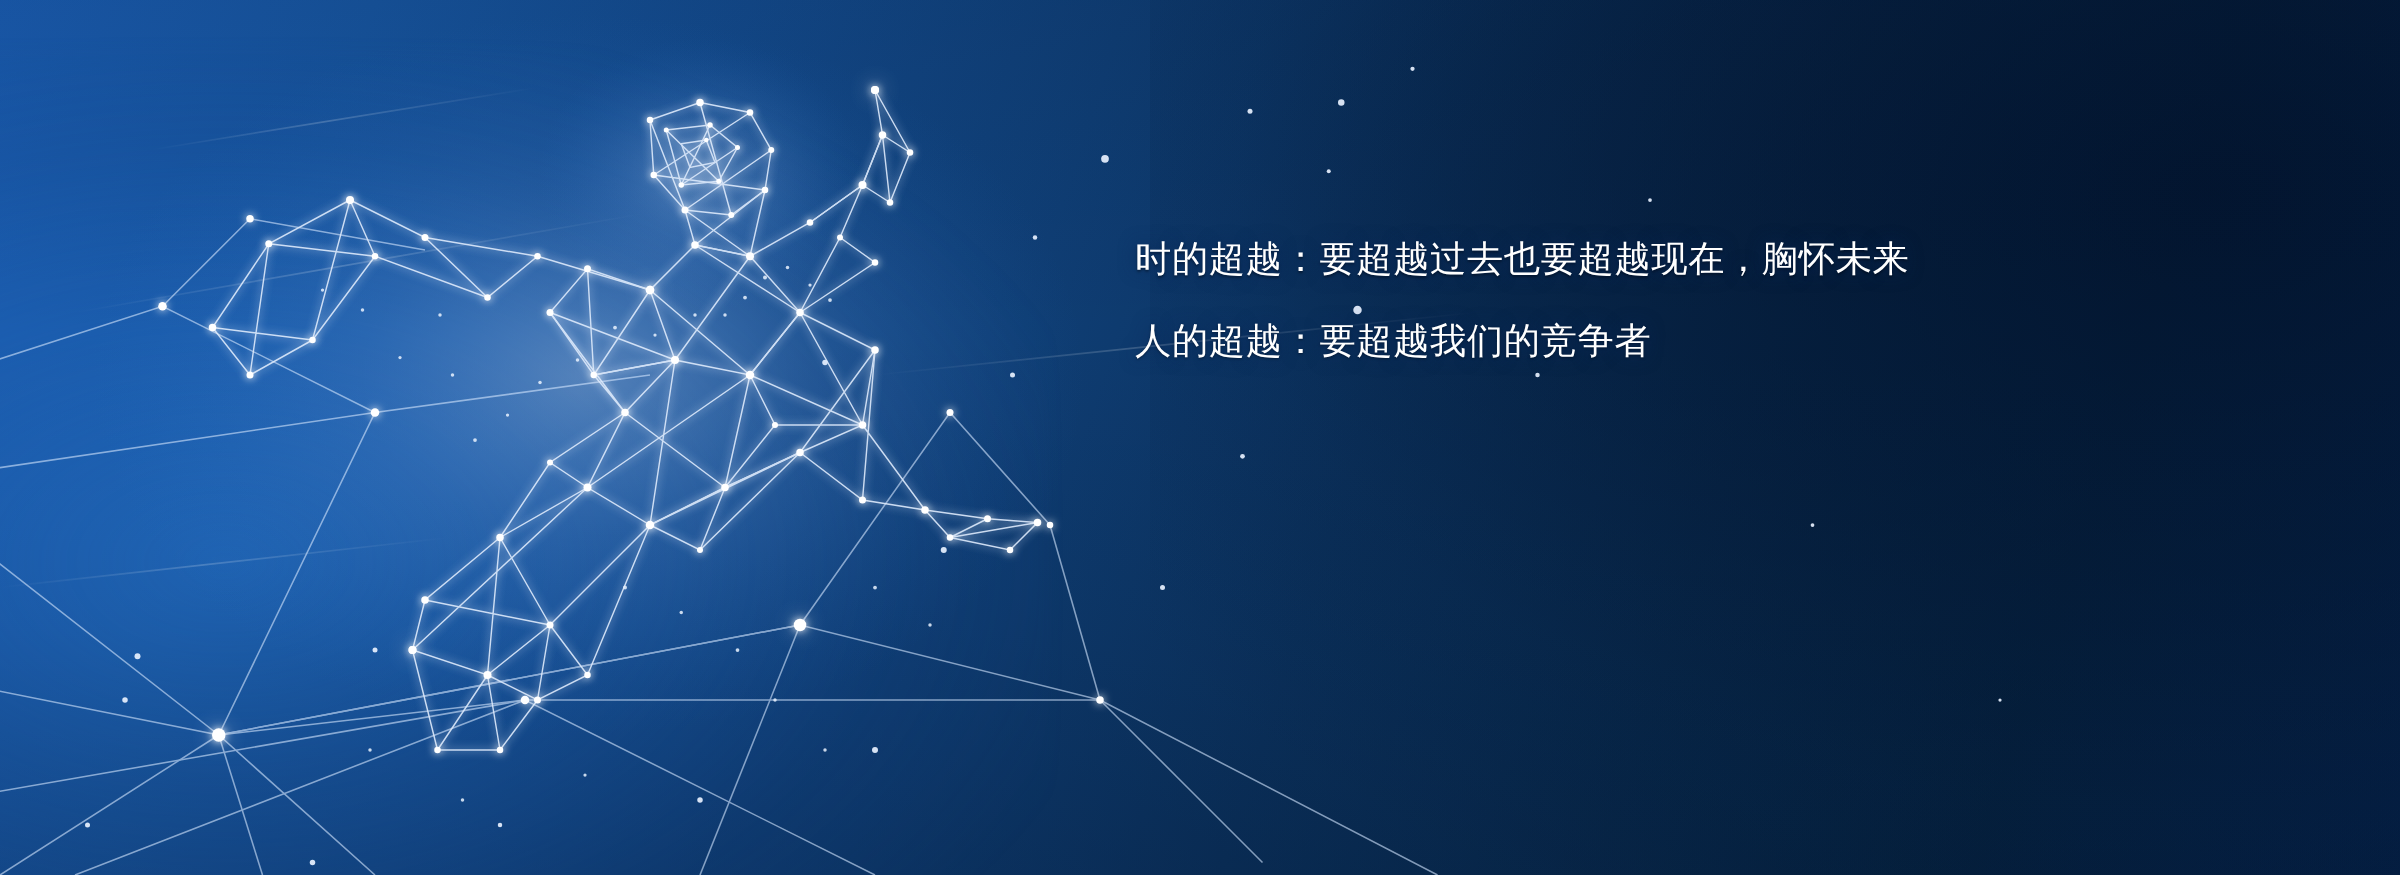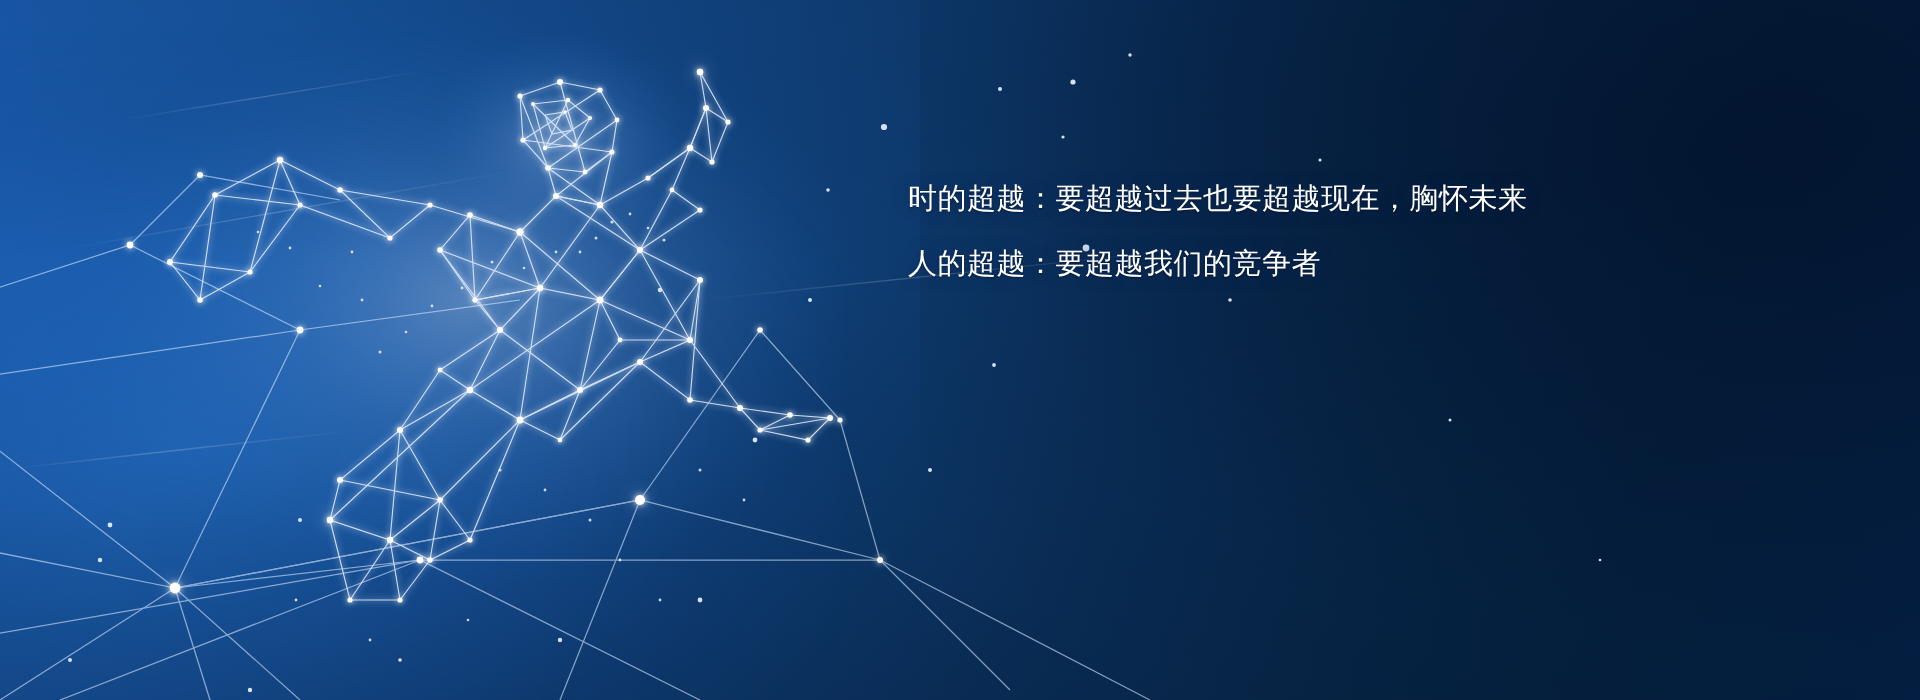--- a/index.html
+++ b/index.html
@@ -70,21 +70,21 @@
     inset: 0;
     width: 1920px;
     height: 700px;
   }
   .art svg { display: block; width: 1920px; height: 700px; }
 
   
   .copy {
     position: absolute;
     left: 908px;
-    top: 184px;
+    top: 194px;
     width: 900px;
   }
   .copy-line {
     color: #ffffff;
     font-size: 29px;
     line-height: 1;
     letter-spacing: 0.5px;
     white-space: nowrap;
     text-shadow: 0 0 14px rgba(10,40,90,0.85), 0 1px 2px rgba(0,0,0,0.45);
     margin: 0 0 36px 0;

